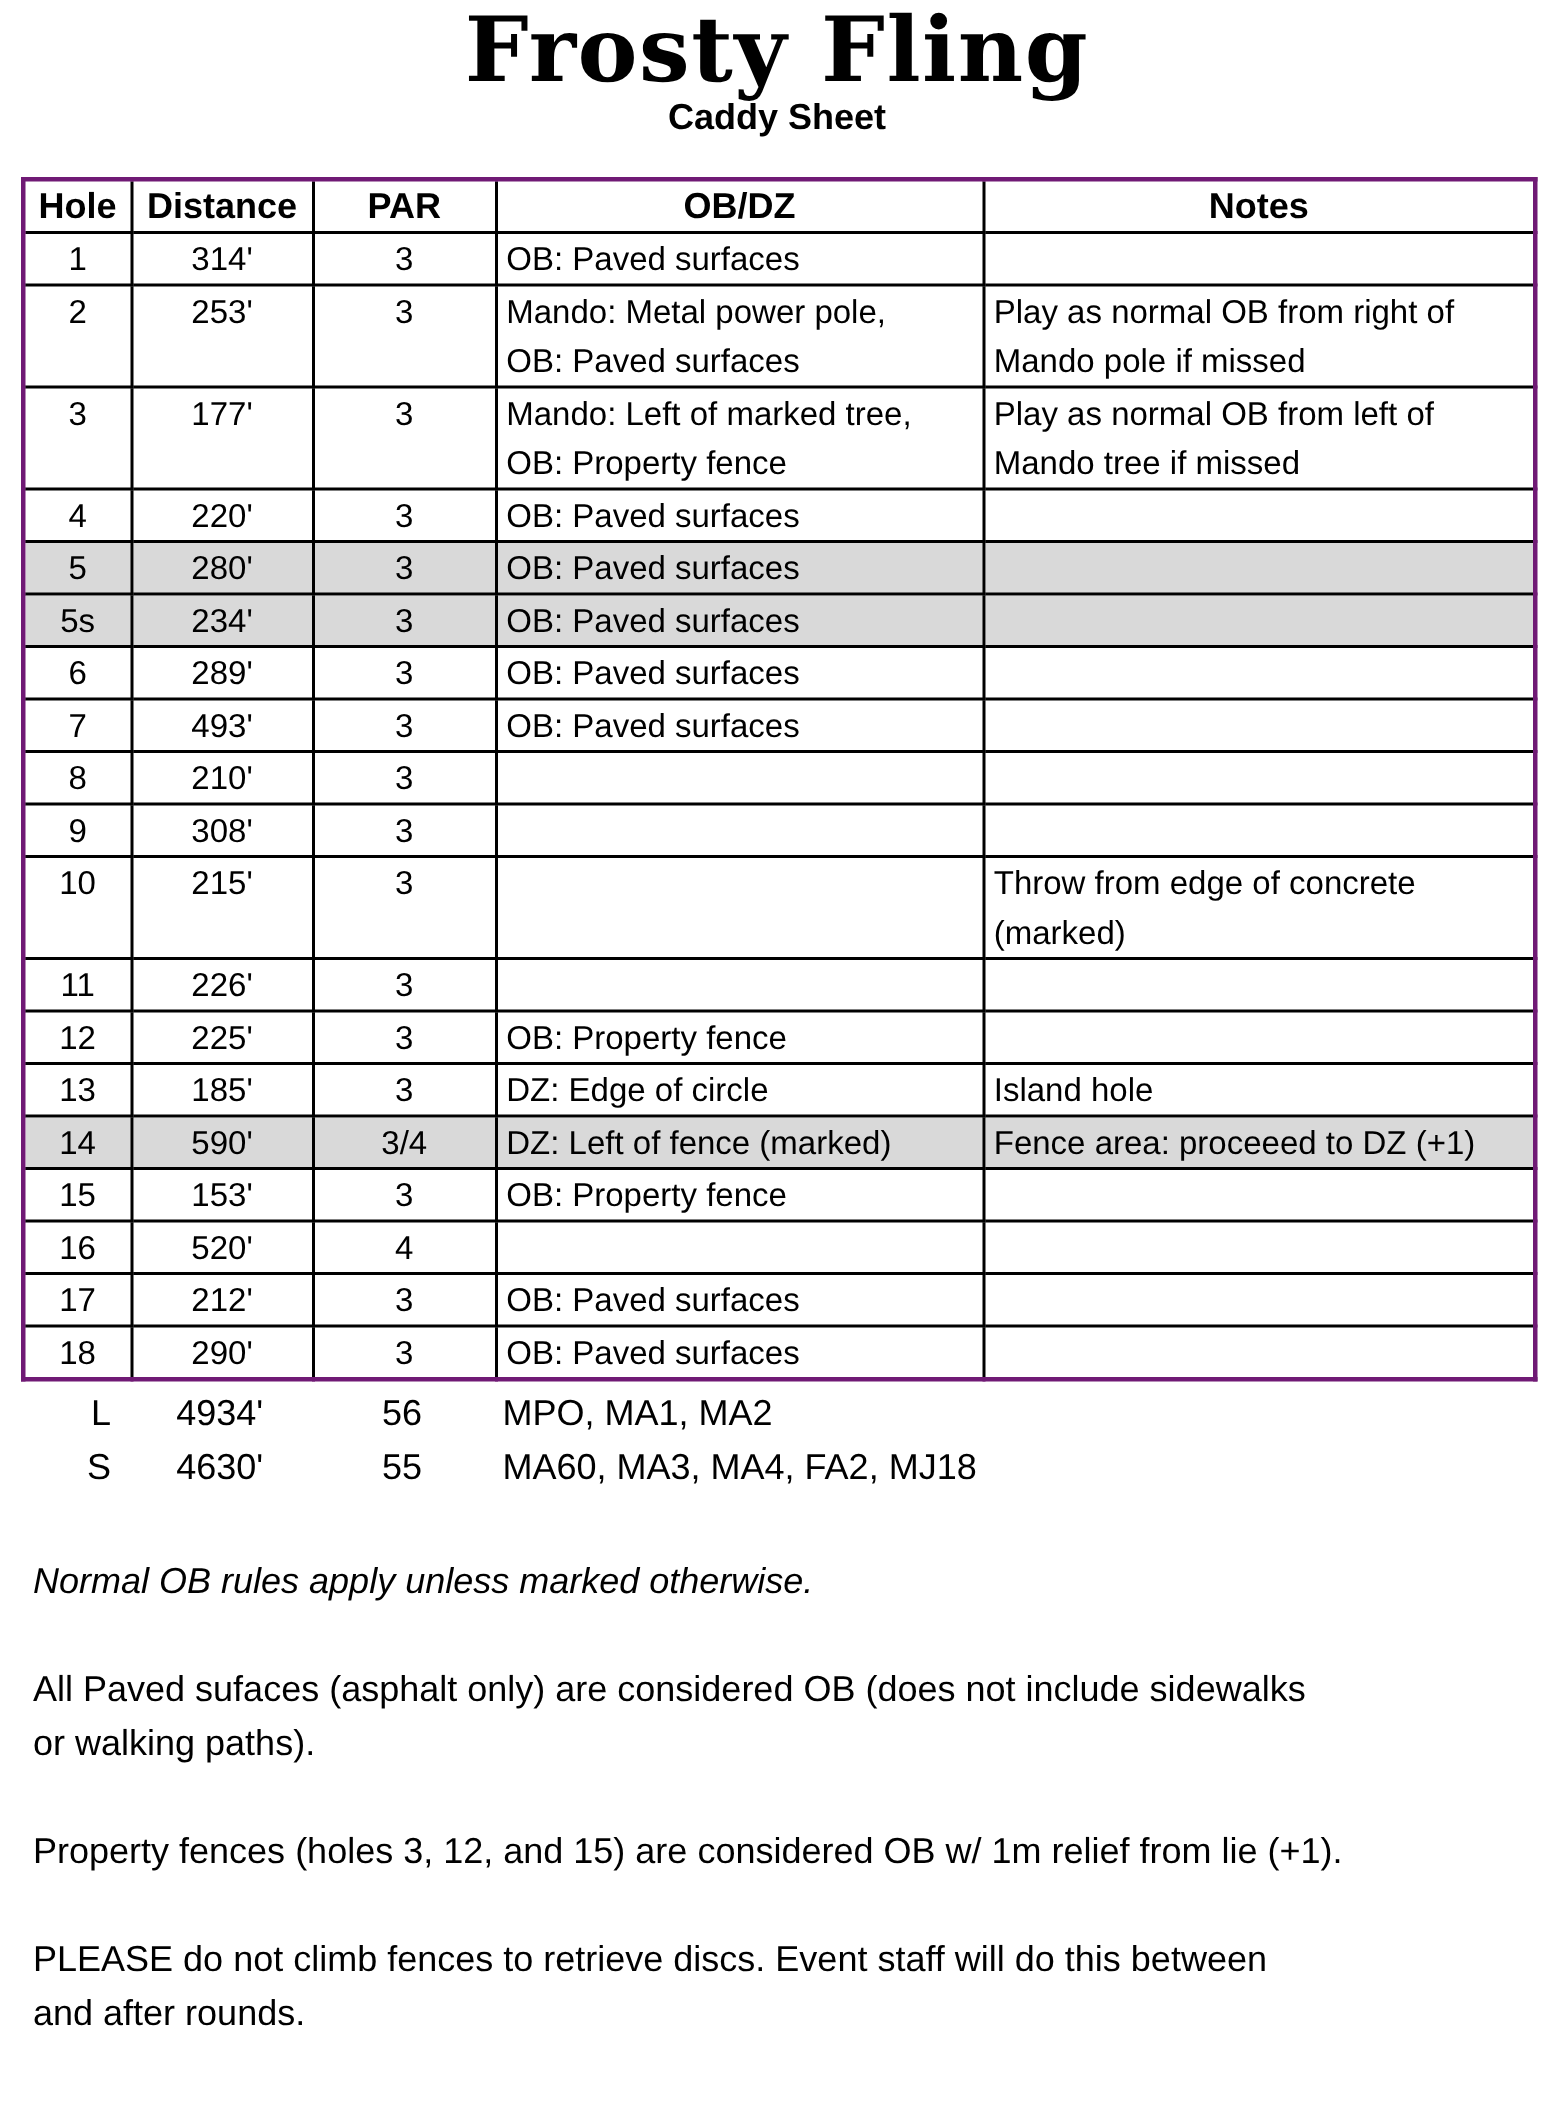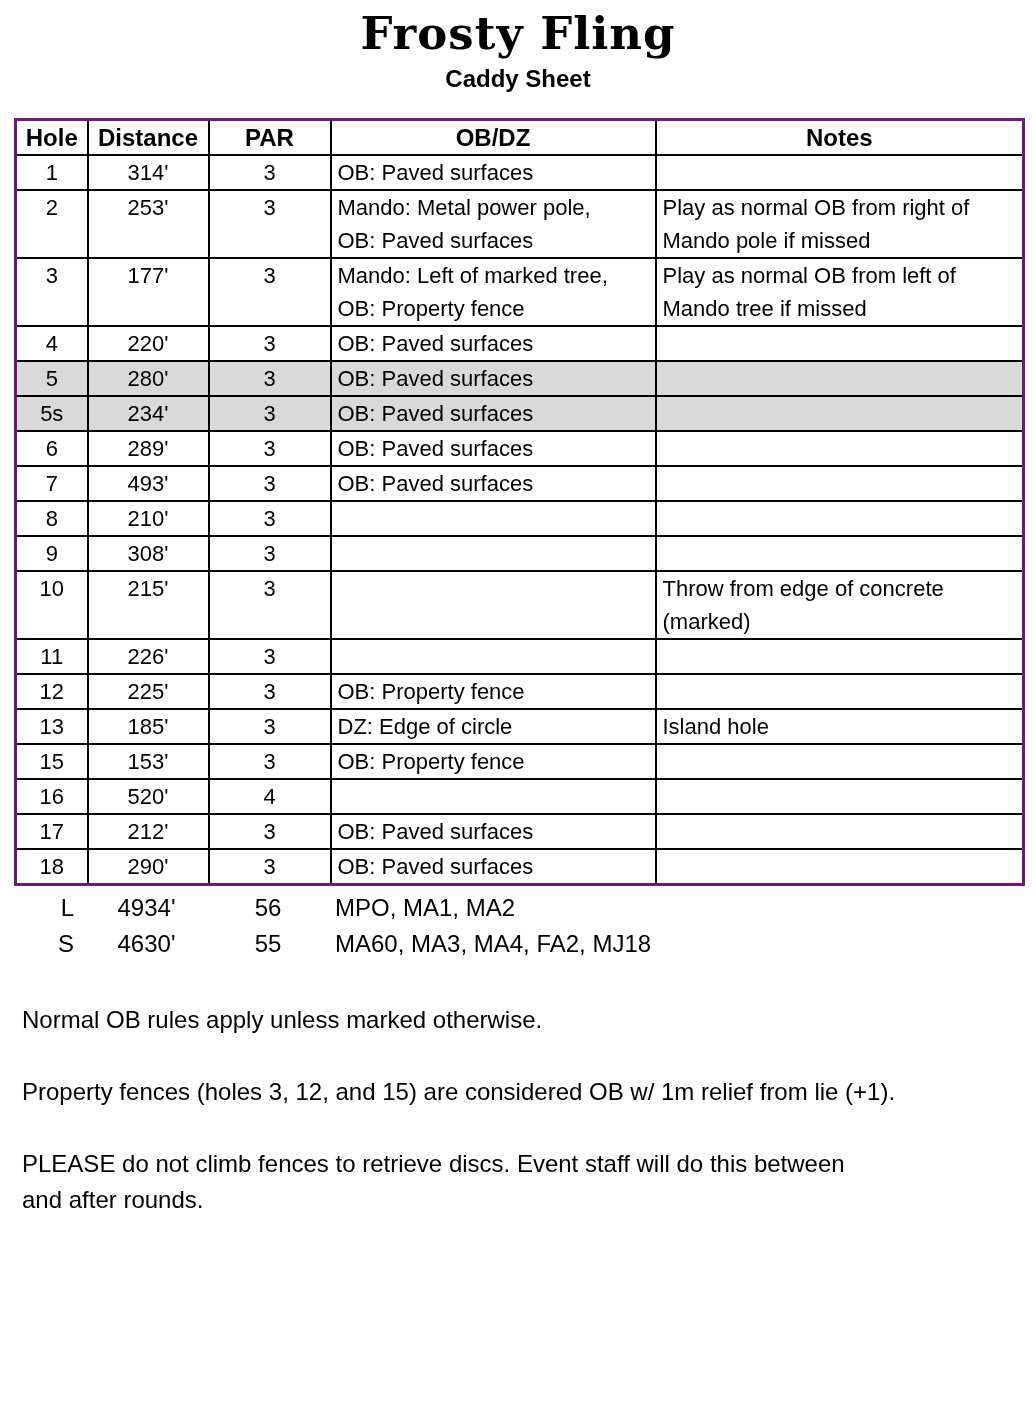--- a/index.html
+++ b/index.html
@@ -14,21 +14,21 @@
     width: 1036px;
     height: 1411px;
     background: #ffffff;
     overflow: hidden;
   }
   .event-title {
     margin: 6px 0 0 0;
     text-align: center;
     font-family: "DejaVu Serif", serif;
     font-weight: bold;
-    font-size: 45px;
+    font-size: 60px;
     line-height: 56px;
     letter-spacing: 1px;
   }
   .sheet-subtitle {
     margin: 2px 0 0 0;
     text-align: center;
     font-family: Liberation Sans, sans-serif;
     font-weight: bold;
     font-size: 24px;
     line-height: 30px;
@@ -82,21 +82,21 @@
   .footnotes {
     margin: 40px 0 0 22px;
     width: 990px;
     font-size: 24px;
     line-height: 36px;
   }
   .footnotes p {
     margin: 36px 0 0 0;
     white-space: pre-line;
   }
-  .footnotes p:first-child { margin-top: 0; }
+  .footnotes p:first-child { margin-top: 0; font-style: italic; }
 </style>
 </head>
 <body>
 
 <div class="page">
 
   <h1 class="event-title">Frosty Fling</h1>
   <h2 class="sheet-subtitle">Caddy Sheet</h2>
 
   <table class="caddy-table">
@@ -213,20 +213,27 @@
           <td class="col-obdz">OB: Property fence</td>
           <td class="col-notes"></td>
         </tr>
         <tr>
           <td class="col-hole">13</td>
           <td class="col-distance">185'</td>
           <td class="col-par">3</td>
           <td class="col-obdz">DZ: Edge of circle</td>
           <td class="col-notes">Island hole</td>
         </tr>
+        <tr class="shaded">
+          <td class="col-hole">14</td>
+          <td class="col-distance">590'</td>
+          <td class="col-par">3/4</td>
+          <td class="col-obdz">DZ: Left of fence (marked)</td>
+          <td class="col-notes">Fence area: proceeed to DZ (+1)</td>
+        </tr>
         <tr>
           <td class="col-hole">15</td>
           <td class="col-distance">153'</td>
           <td class="col-par">3</td>
           <td class="col-obdz">OB: Property fence</td>
           <td class="col-notes"></td>
         </tr>
         <tr>
           <td class="col-hole">16</td>
           <td class="col-distance">520'</td>
@@ -261,18 +268,20 @@
     <div class="totals-row">
       <div class="totals-hole">S</div>
       <div class="totals-distance">4630'</div>
       <div class="totals-par">55</div>
       <div class="totals-divisions">MA60, MA3, MA4, FA2, MJ18</div>
     </div>
   </div>
 
   <div class="footnotes">
     <p>Normal OB rules apply unless marked otherwise.</p>
+    <p>All Paved sufaces (asphalt only) are considered OB (does not include sidewalks
+or walking paths).</p>
     <p>Property fences (holes 3, 12, and 15) are considered OB w/ 1m relief from lie (+1).</p>
     <p>PLEASE do not climb fences to retrieve discs. Event staff will do this between
 and after rounds.</p>
   </div>
 
 </div>
 
 </body></html>

